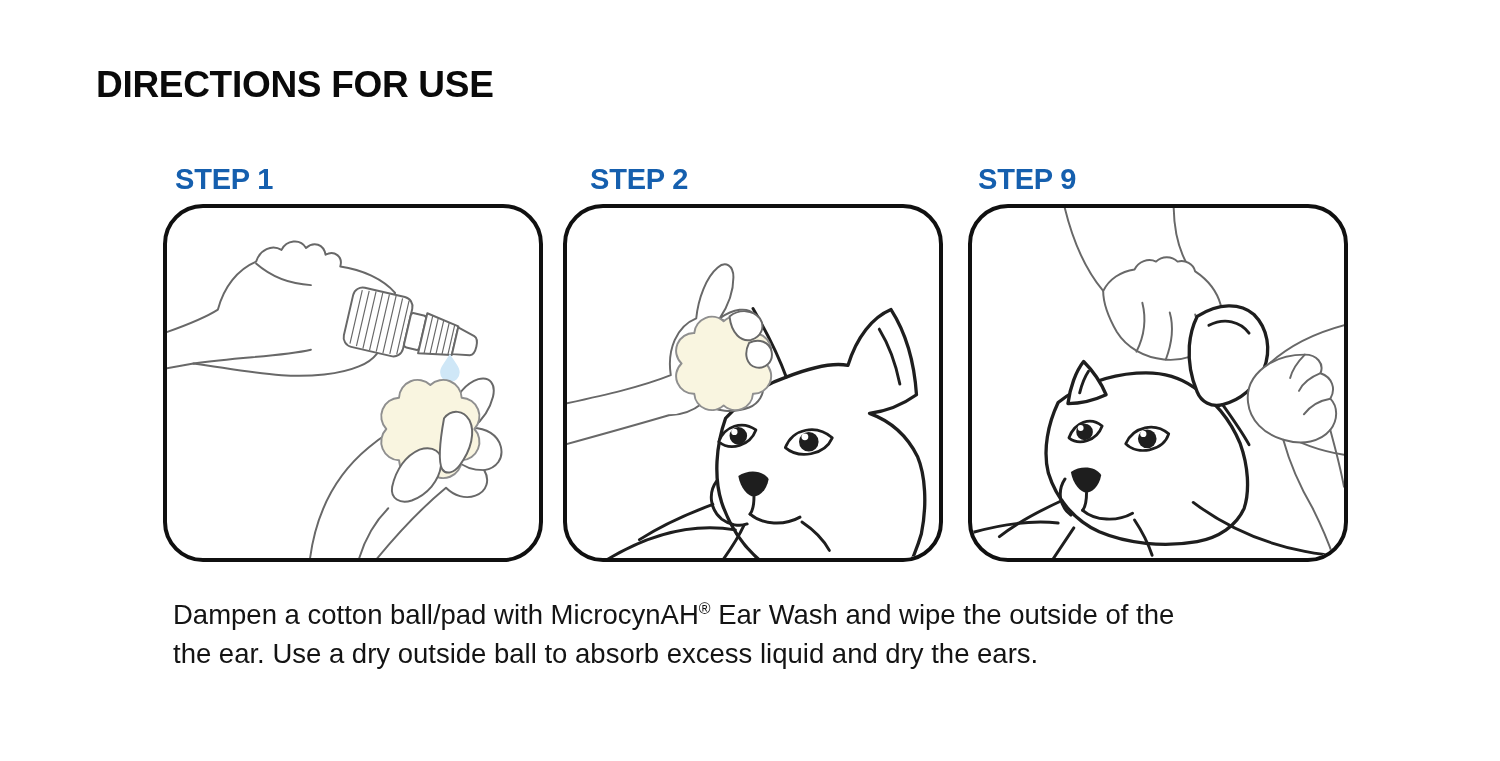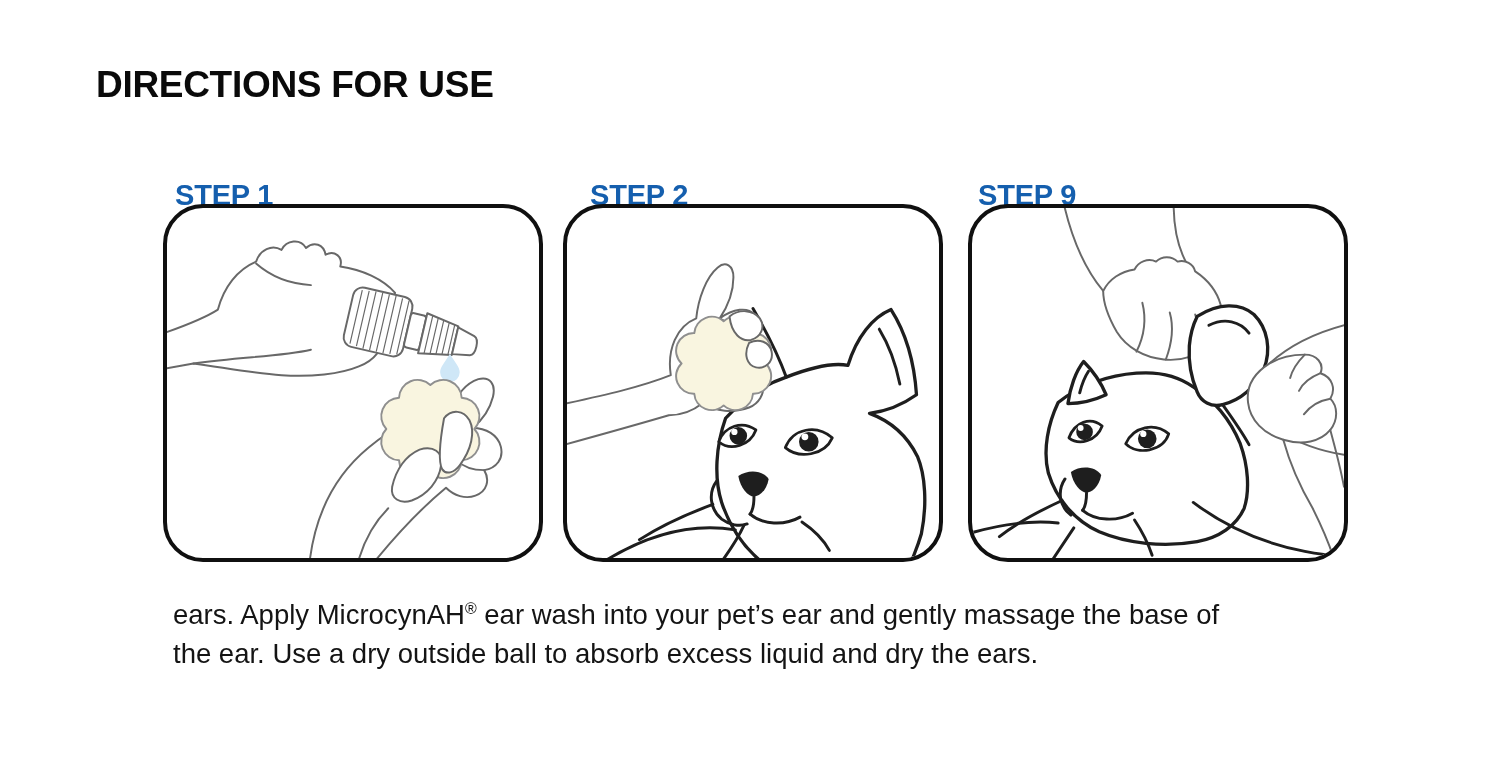--- a/index.html
+++ b/index.html
@@ -8,21 +8,20 @@
     font-family:"Liberation Sans","DejaVu Sans",sans-serif;overflow:hidden;
   }
   .title{
     position:absolute;left:96px;top:64px;margin:0;
     font-size:37px;font-weight:bold;letter-spacing:-0.3px;color:#0a0a0a;
   }
   .step-label{
     position:absolute;top:163px;
     font-size:29px;font-weight:bold;color:var(--blue,#155fae);
     letter-spacing:-0.2px;
-    margin-top:16px;
   }
   .step-label.s1{left:175px}
   .step-label.s2{left:590px}
   .step-label.s3{left:978px}
   .panel{
     position:absolute;top:204px;width:372px;height:350px;
     border:4px solid #101010;border-radius:40px;background:#fff;overflow:hidden;
   }
   .panel.p1{left:163px}
   .panel.p2{left:563px}
@@ -157,17 +156,17 @@
         <path class="hline" d="M340,149 C332,157 327,165 325,173"></path>
         <path class="hline" d="M356,168 C346,172 338,178 334,186"></path>
         <path class="hline" d="M366,194 C354,196 345,202 339,210"></path>
         <path class="hline" d="M318,236 C324,258 334,282 348,306 C356,322 364,340 370,358"></path>
         <path class="hline" d="M366,226 C372,248 377,268 380,284"></path>
       </g>
     </svg>
   </div>
 
   <div class="instructions">
-      <div class="line"><span>ears. Apply MicrocynAH</span><sup>®</sup><span> ear wash into your pet’s ear and gently massage the base of</span></div>
+      <div class="line"><span>Dampen a cotton ball/pad with MicrocynAH</span><sup>®</sup><span> Ear Wash and wipe the outside of the</span></div>
       <div class="line"><span>the ear. Use a dry outside ball to absorb excess liquid and dry the ears.</span></div>
     </div>
 
 </div>
 
 </body></html>

